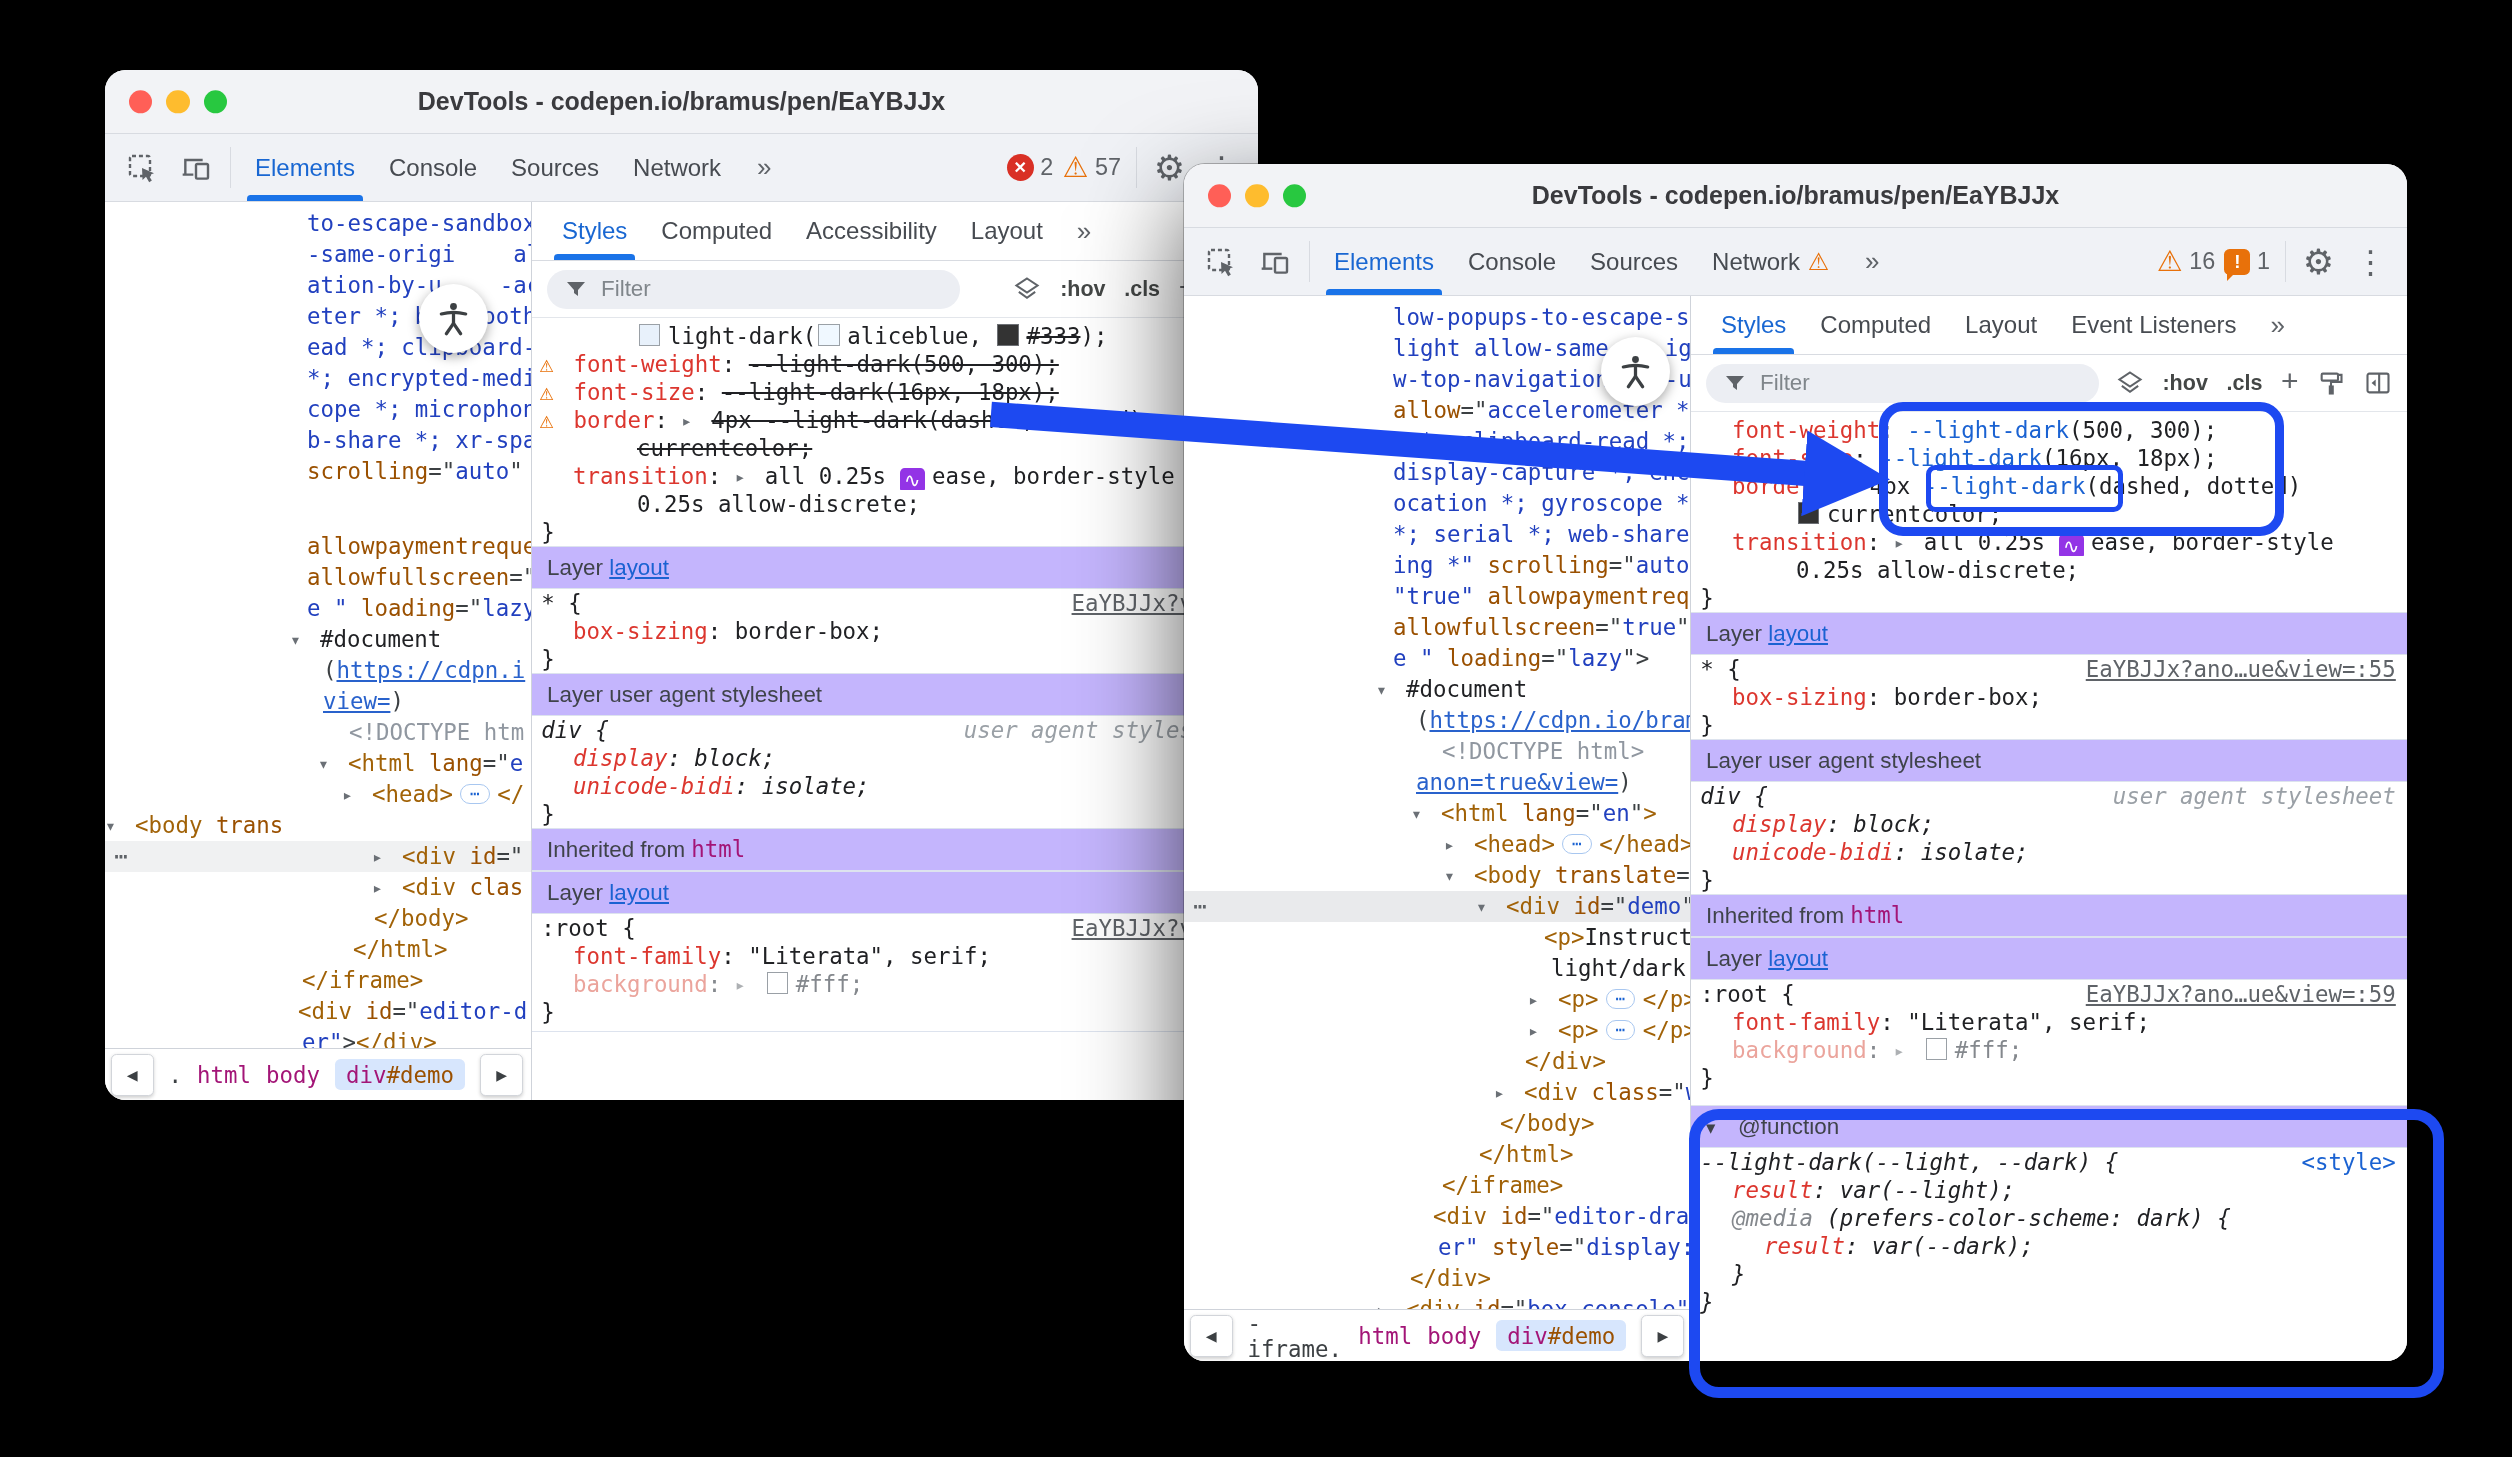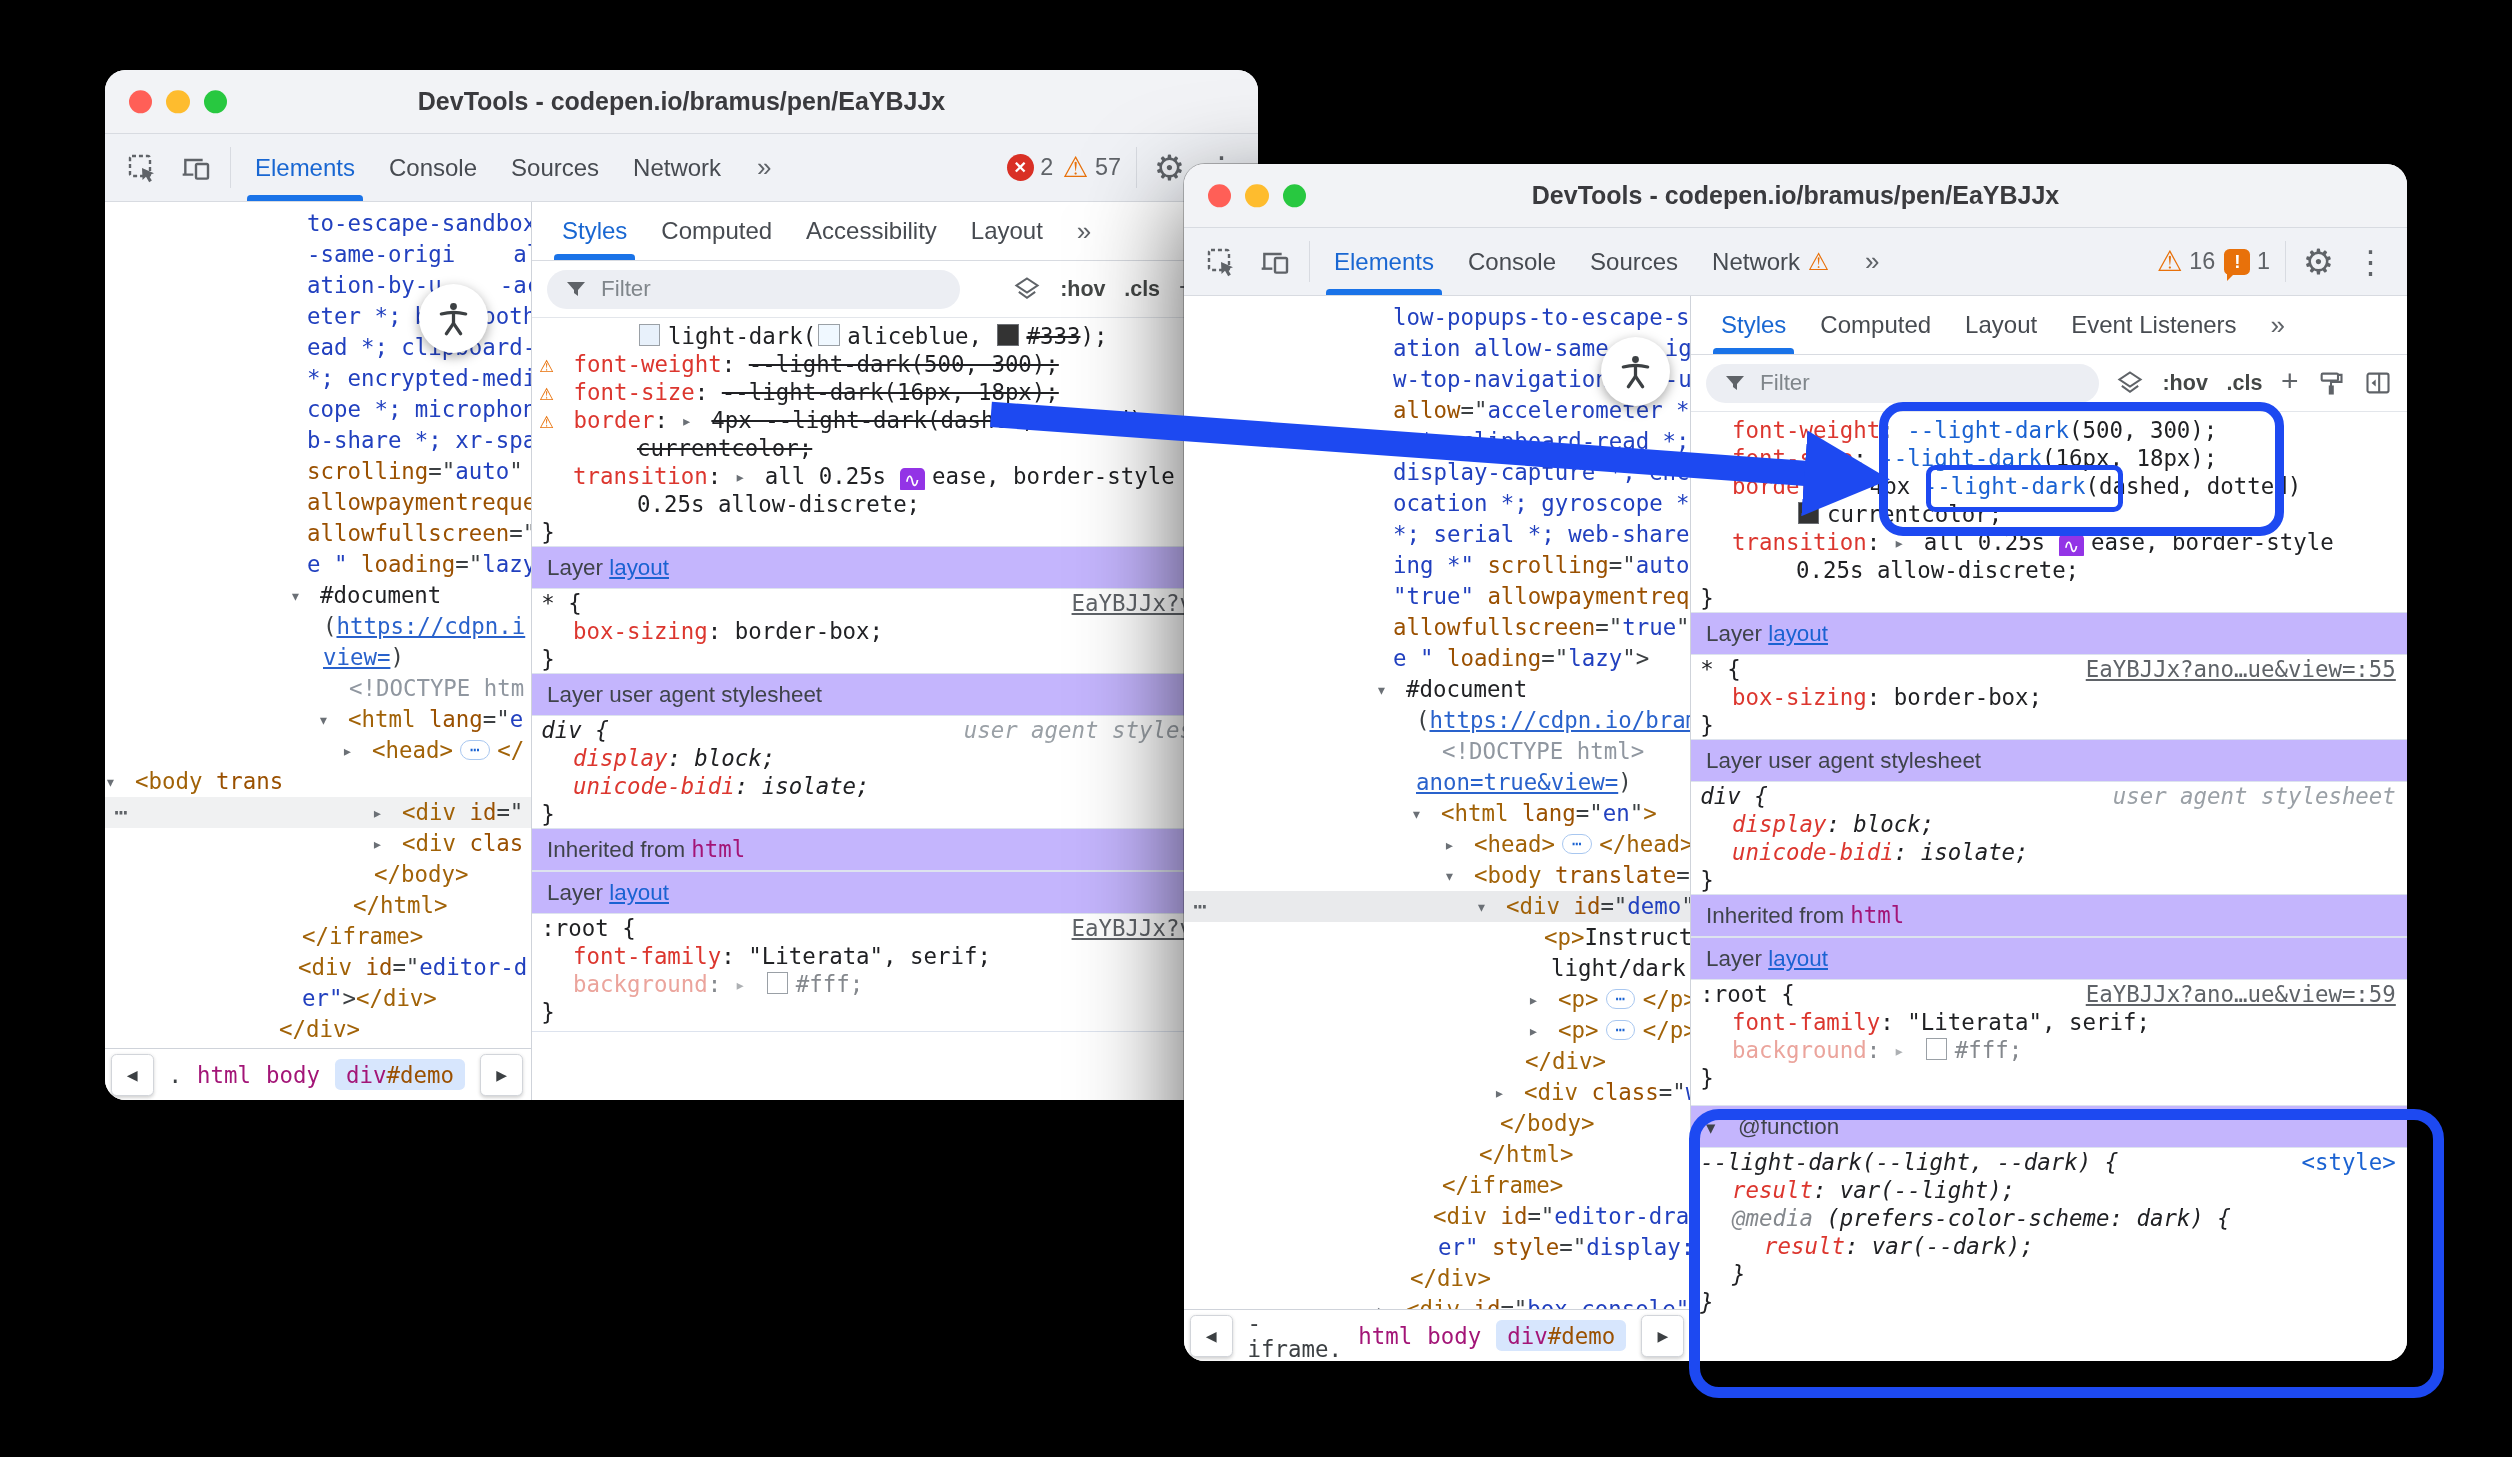--- a/index.html
+++ b/index.html
@@ -165,21 +165,21 @@
       <div class="dom-scroll">
           <div class="dom-row" style="padding-left: 202px;"><span class="tk-v">to-escape-sandbox</span></div>
           <div class="dom-row" style="padding-left: 202px;"><span class="tk-v">-same-origi</span><span style="display: inline-block; width: 58px;"></span><span class="tk-v">allo</span></div>
           <div class="dom-row" style="padding-left: 202px;"><span class="tk-v">ation-by-u</span><span style="display: inline-block; width: 58px;"></span><span class="tk-v">-act</span></div>
           <div class="dom-row" style="padding-left: 202px;"><span class="tk-v">eter *; bluetooth</span></div>
           <div class="dom-row" style="padding-left: 202px;"><span class="tk-v">ead *; clipboard-</span></div>
           <div class="dom-row" style="padding-left: 202px;"><span class="tk-v">*; encrypted-medi</span></div>
           <div class="dom-row" style="padding-left: 202px;"><span class="tk-v">cope *; microphon</span></div>
           <div class="dom-row" style="padding-left: 202px;"><span class="tk-v">b-share *; xr-spa</span></div>
           <div class="dom-row" style="padding-left: 202px;"><span class="tk-a">scrolling</span><span class="tk-q">="</span><span class="tk-v">auto</span><span class="tk-q">"</span></div>
-          <div class="dom-row" style="padding-left: 202px;"><span class="tk-a">allowpaymentreque</span></div>
+          <div class="dom-row" style="padding-left: 202px; margin-top: 44px;"><span class="tk-a">allowpaymentreque</span></div>
           <div class="dom-row" style="padding-left: 202px;"><span class="tk-a">allowfullscreen</span><span class="tk-q">="</span></div>
           <div class="dom-row" style="padding-left: 202px;"><span class="tk-v">e " </span><span class="tk-a">loading</span><span class="tk-q">="</span><span class="tk-v">lazy</span></div>
           <div class="dom-row" style="padding-left: 185px;"><span class="tk-arr">▾</span><span class="tk-k">#document</span></div>
           <div class="dom-row" style="padding-left: 218px;"><span class="tk-q">(</span><span class="tk-lnk">https://cdpn.i</span></div>
           <div class="dom-row" style="padding-left: 218px;"><span class="tk-lnk">view=</span><span class="tk-q">)</span></div>
           <div class="dom-row" style="padding-left: 244px;"><span class="tk-g">&lt;!DOCTYPE htm</span></div>
           <div class="dom-row" style="padding-left: 213px;"><span class="tk-arr">▾</span><span class="tk-t">&lt;html</span><span class="tk-k"> </span><span class="tk-a">lang</span><span class="tk-q">="</span><span class="tk-v">e</span></div>
           <div class="dom-row" style="padding-left: 237px;"><span class="tk-arr">▸</span><span class="tk-t">&lt;head&gt;</span><span class="tk-pill">⋯</span><span class="tk-t">&lt;/</span></div>
           <div class="dom-row" style=""><span class="tk-arr">▾</span><span class="tk-t">&lt;body</span><span class="tk-k"> </span><span class="tk-a">trans</span></div>
           <div class="dom-row hover" style="padding-left: 267px;"><span class="row-dots">⋯</span><span class="tk-arr">▸</span><span class="tk-t">&lt;div</span><span class="tk-k"> </span><span class="tk-a">id</span><span class="tk-q">="</span></div>
@@ -321,21 +321,21 @@
         </span>
       </div>
     <span class="vsep"></span>
     <span class="gear">⚙</span>
     <span class="kebab">⋮</span>
   </div>
   <div class="main">
     <div class="dom-pane">
       <div class="dom-scroll">
           <div class="dom-row" style="padding-left: 209px;"><span class="tk-v">low-popups-to-escape-sa</span></div>
-          <div class="dom-row" style="padding-left: 209px;"><span class="tk-v">ation allow-same</span><span style="display: inline-block; width: 56px;"></span><span class="tk-v">igin</span></div>
+          <div class="dom-row" style="padding-left: 209px;"><span class="tk-v">light allow-same</span><span style="display: inline-block; width: 56px;"></span><span class="tk-v">igin</span></div>
           <div class="dom-row" style="padding-left: 209px;"><span class="tk-v">w-top-navigation</span><span style="display: inline-block; width: 56px;"></span><span class="tk-v">-use</span></div>
           <div class="dom-row" style="padding-left: 209px;"><span class="tk-a">allow</span><span class="tk-q">="</span><span class="tk-v">accelerometer *;</span></div>
           <div class="dom-row" style="padding-left: 209px;"><span class="tk-v">a *; clipboard-read *;</span></div>
           <div class="dom-row" style="padding-left: 209px;"><span class="tk-v">display-capture *; enc</span></div>
           <div class="dom-row" style="padding-left: 209px;"><span class="tk-v">ocation *; gyroscope *;</span></div>
           <div class="dom-row" style="padding-left: 209px;"><span class="tk-v">*; serial *; web-share</span></div>
           <div class="dom-row" style="padding-left: 209px;"><span class="tk-v">ing *" </span><span class="tk-a">scrolling</span><span class="tk-q">="</span><span class="tk-v">auto</span></div>
           <div class="dom-row" style="padding-left: 209px;"><span class="tk-v">"true" </span><span class="tk-a">allowpaymentrequ</span></div>
           <div class="dom-row" style="padding-left: 209px;"><span class="tk-a">allowfullscreen</span><span class="tk-q">="</span><span class="tk-v">true</span><span class="tk-q">"</span></div>
           <div class="dom-row" style="padding-left: 209px;"><span class="tk-v">e " </span><span class="tk-a">loading</span><span class="tk-q">="</span><span class="tk-v">lazy</span><span class="tk-q">"&gt;</span></div>

